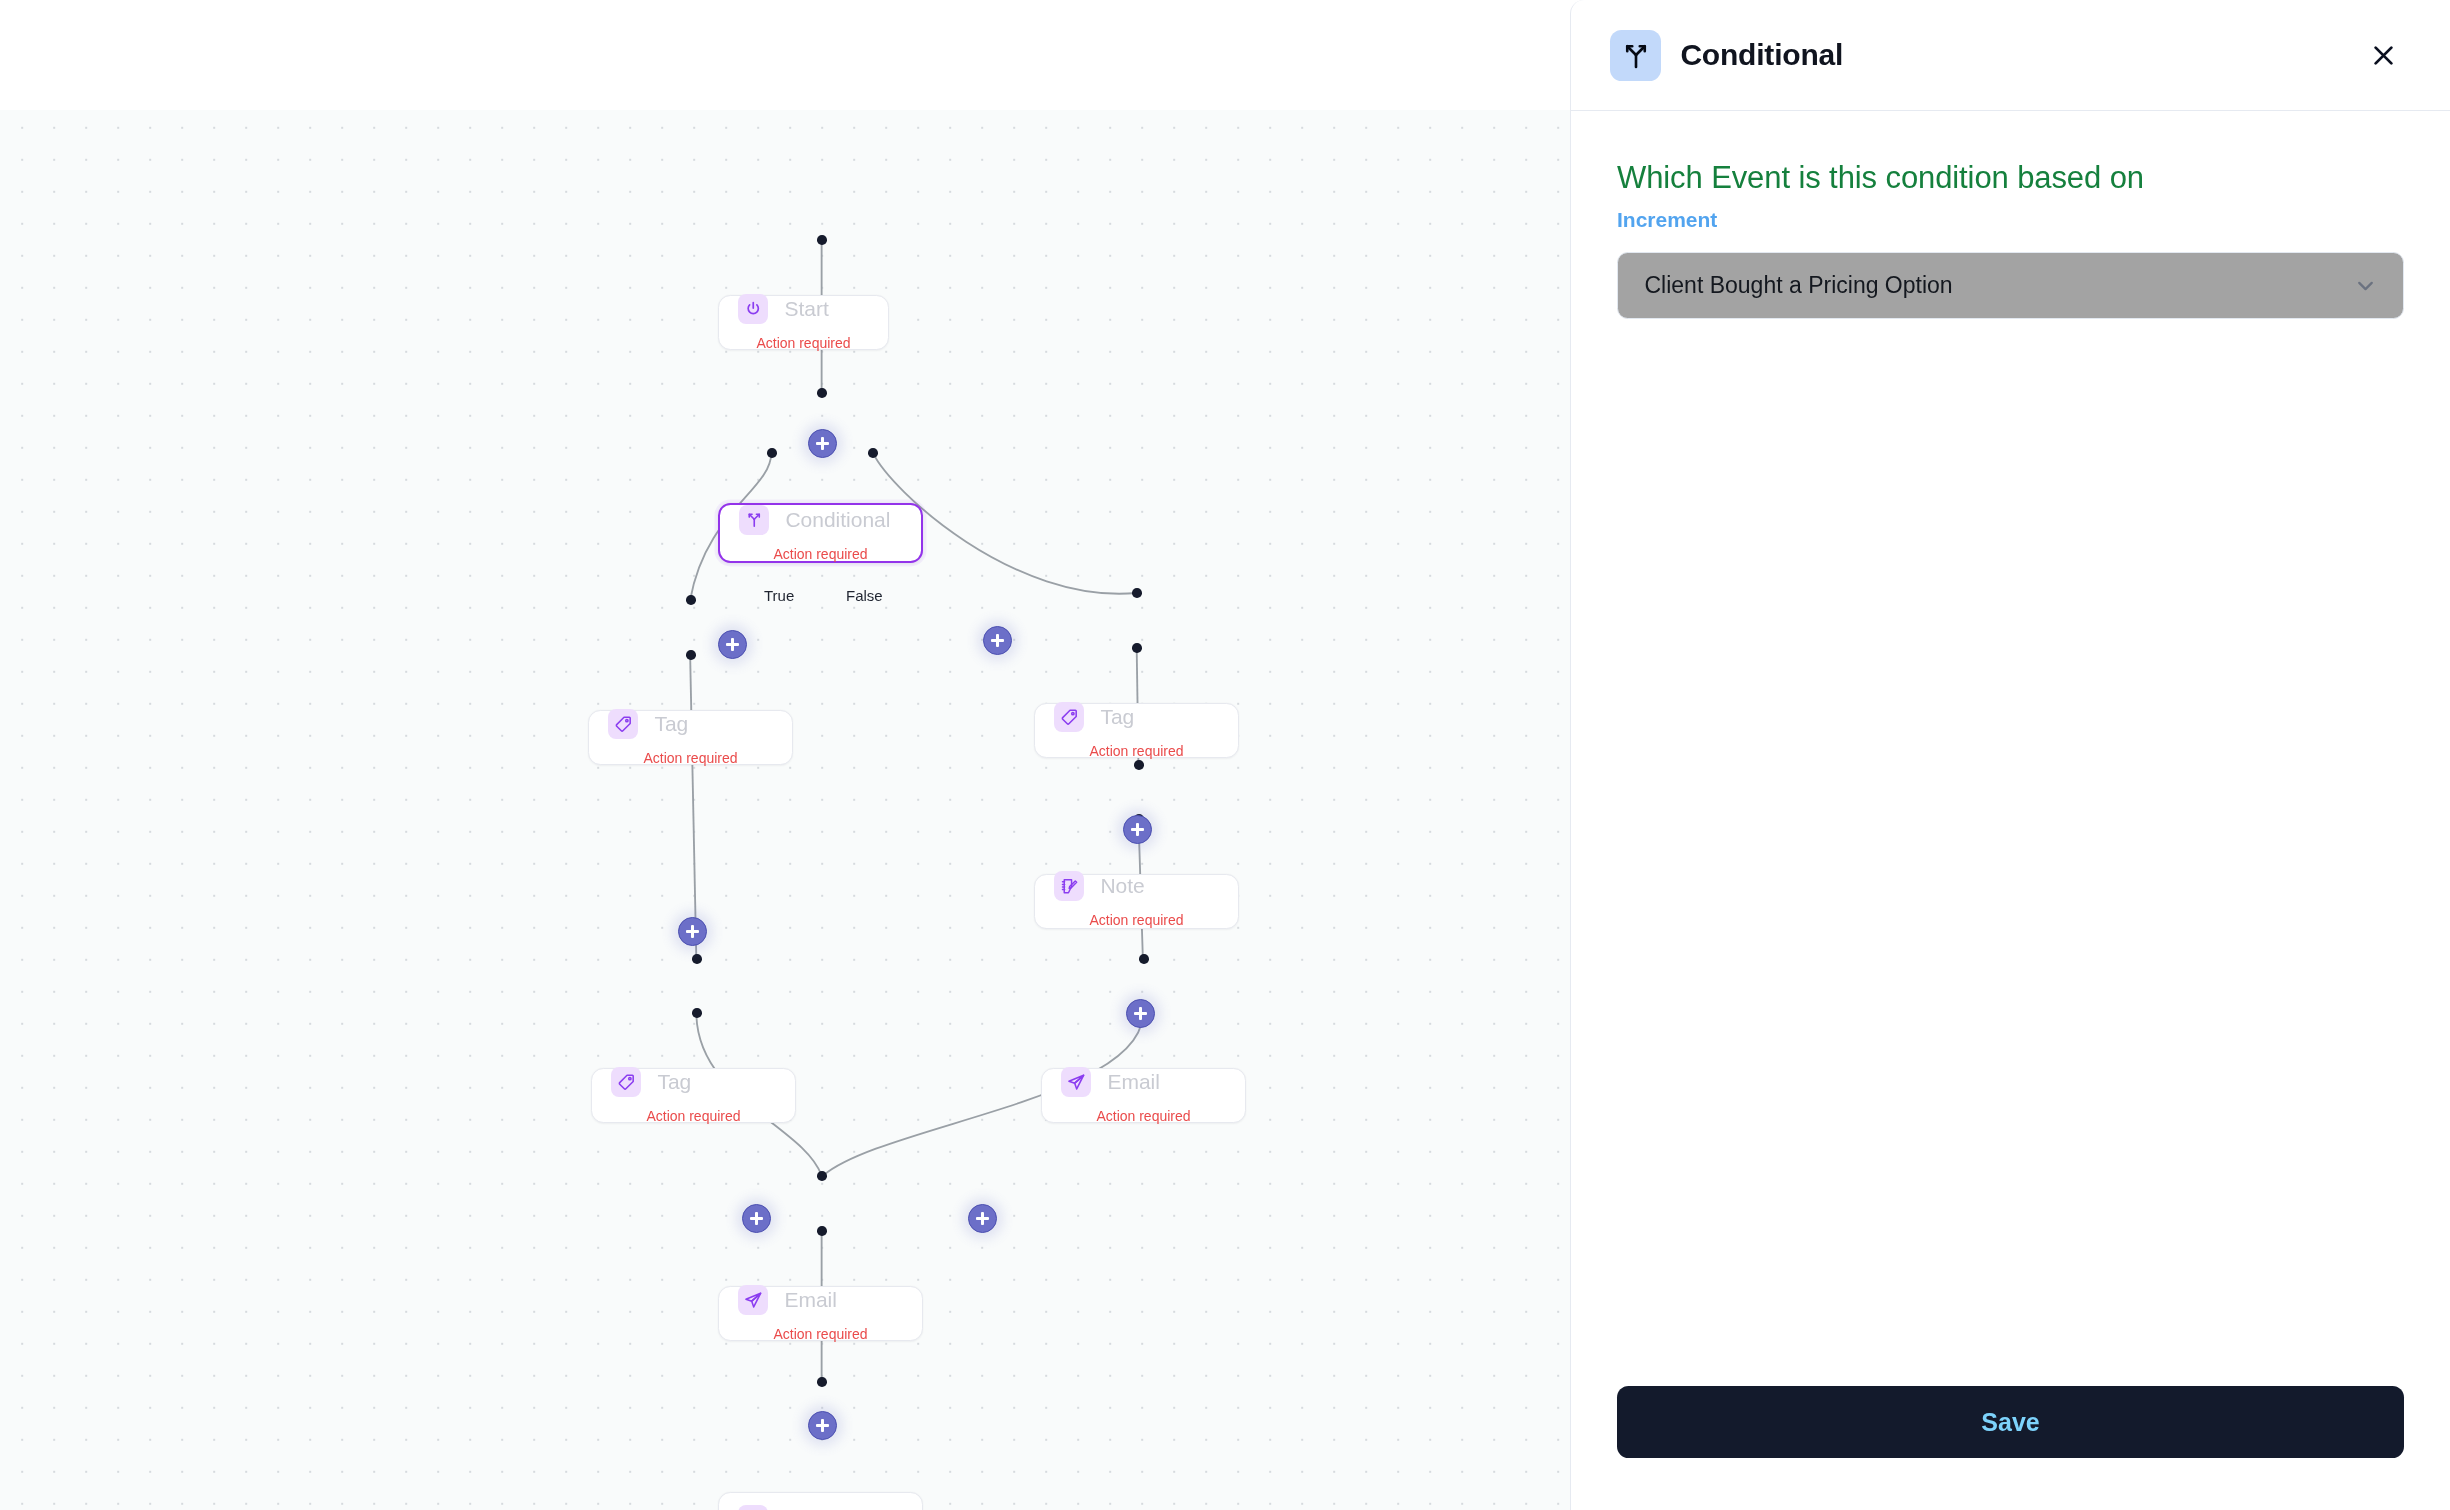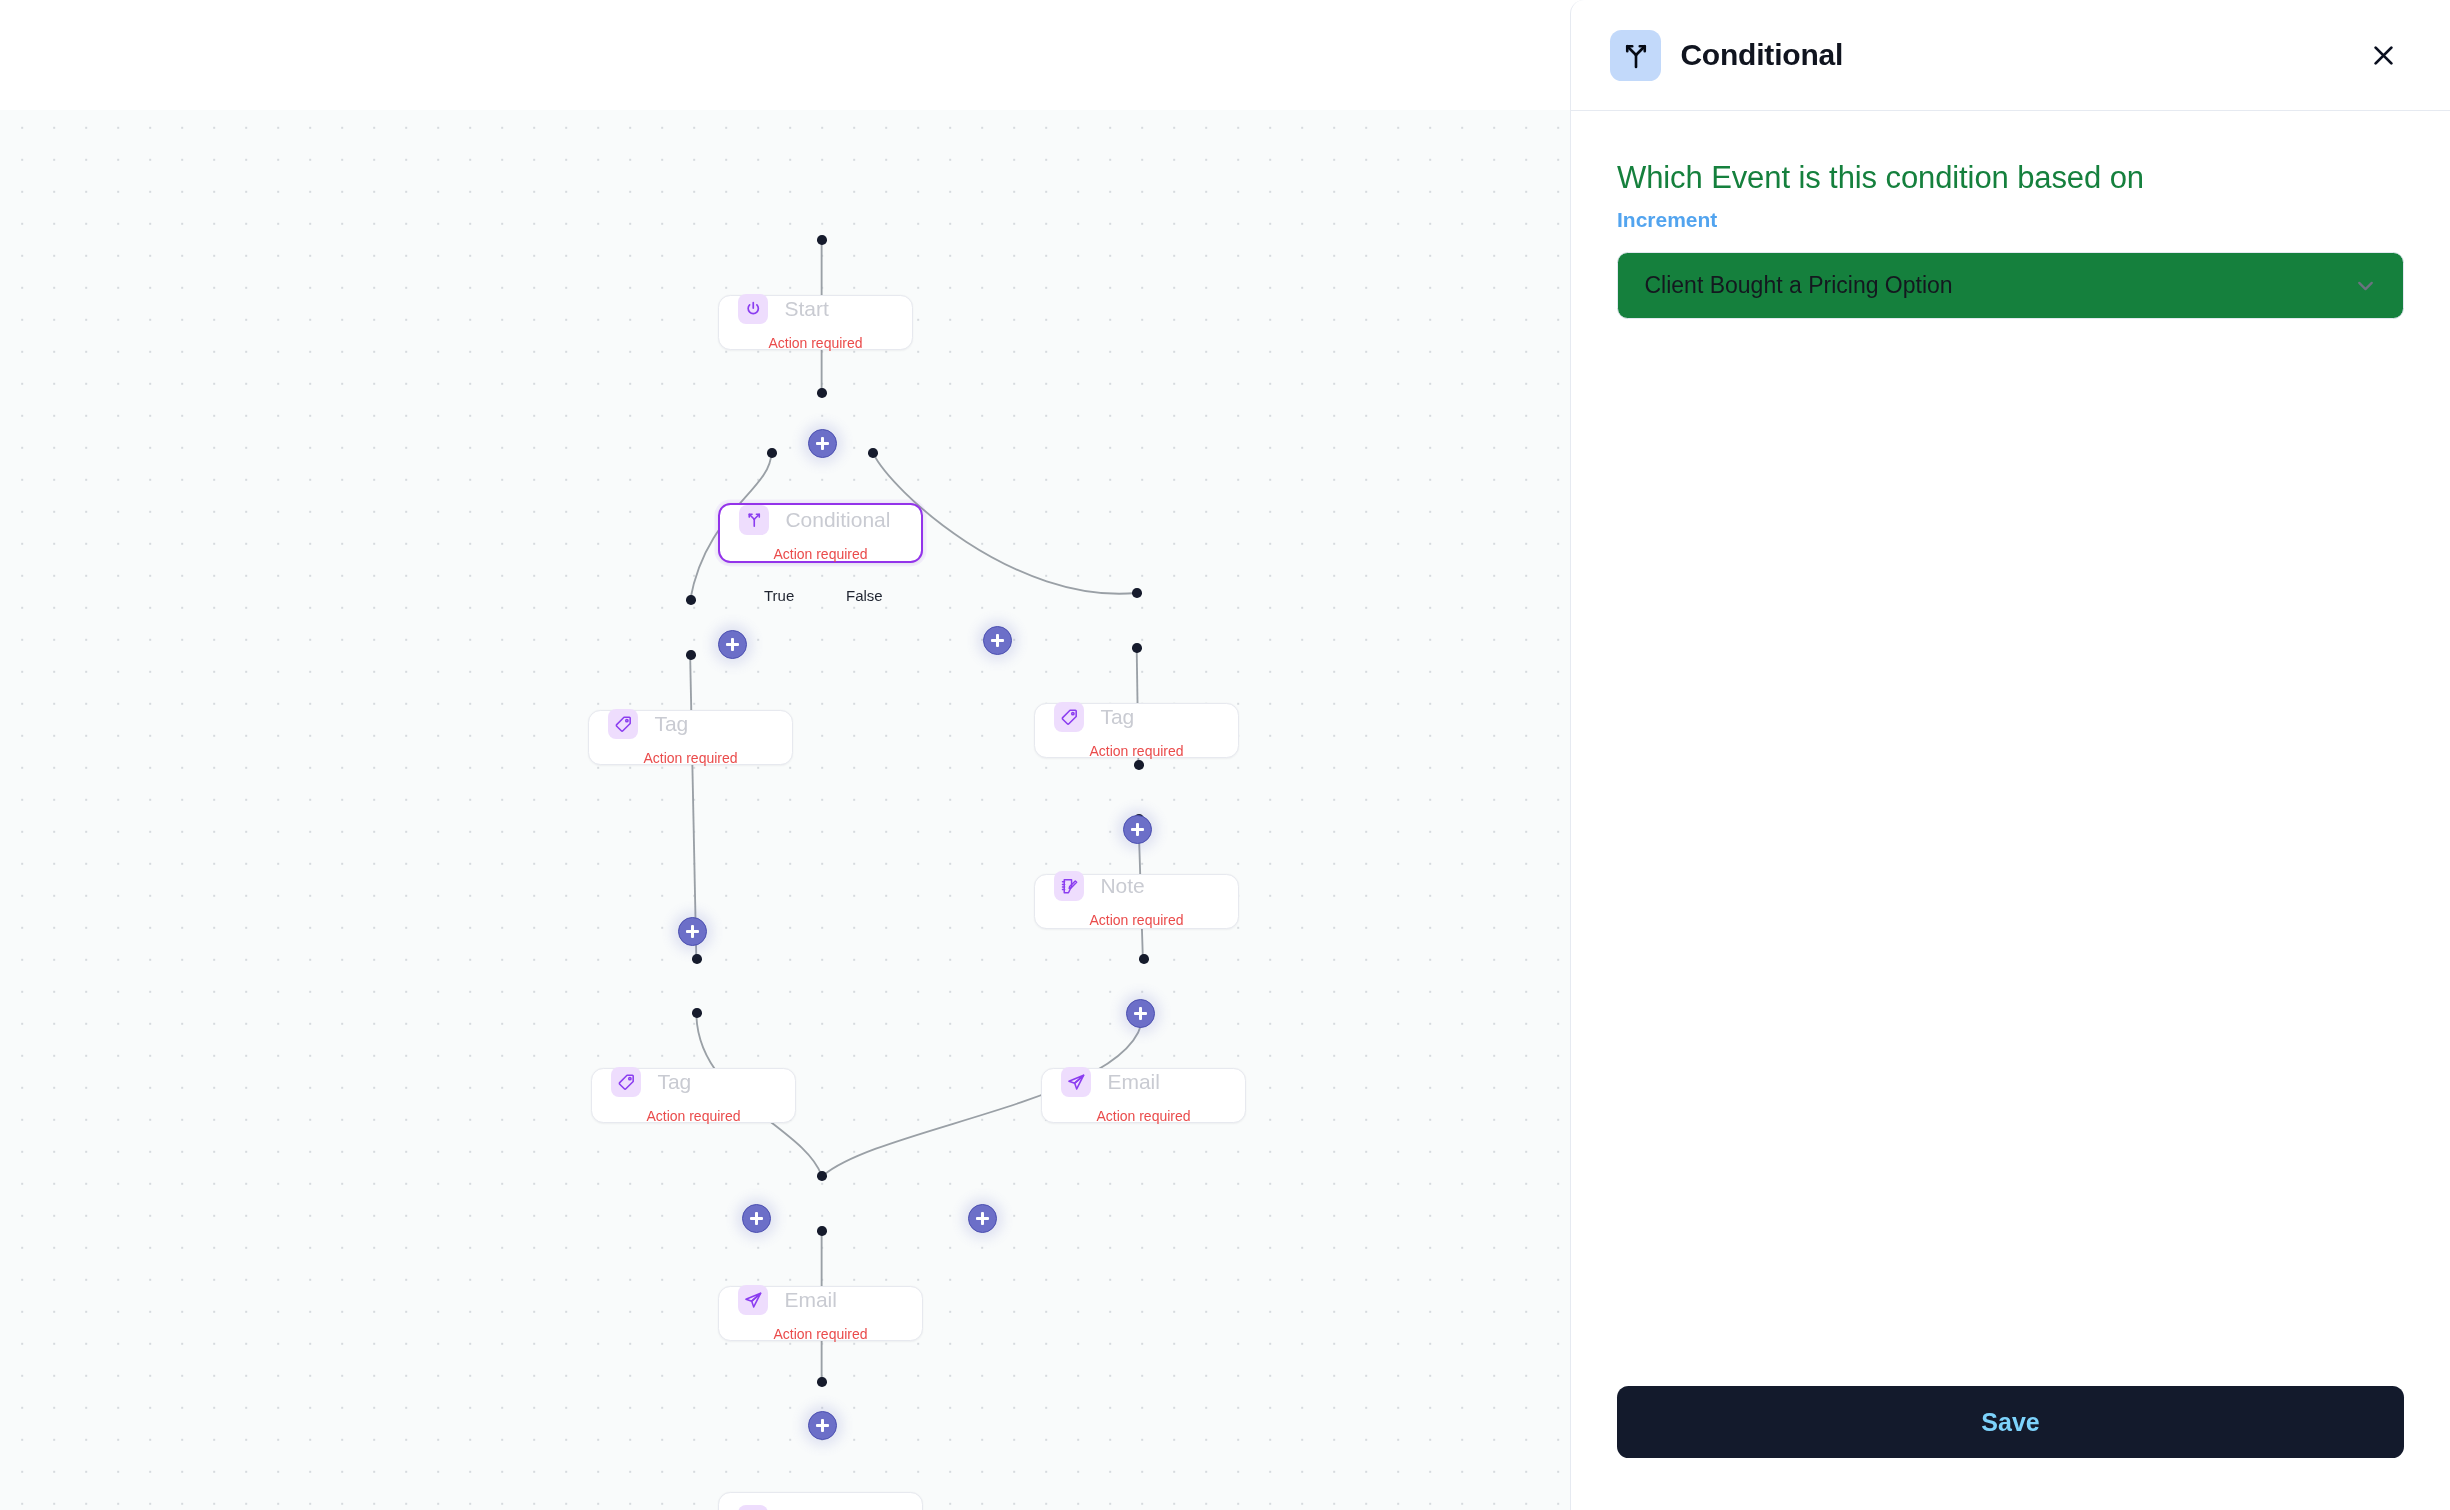--- a/index.html
+++ b/index.html
@@ -142,21 +142,21 @@
   }
   #field-link {
     display: block; margin-top: 12.4px;
     font-size: 21px; color: #52a4ef; font-weight: 600;
     cursor: pointer; text-decoration: none;
   }
   #event-select {
     margin-top: 19.4px;
     height: 67px; width: 100%;
     border: 1.4px solid #e2e8f0; border-radius: 10.6px;
-    background: #15803d;
+    background: #a3a3a3;
     display: flex; align-items: center;
     padding: 0 25px 0 26.5px;
     cursor: pointer;
   }
   #event-select-value { font-size: 23px; color: #14181f; }
   #event-select-chevron { margin-left: auto; width: 25px; height: 25px; display: block; }
 
   #panel-footer { flex: 0 0 auto; padding: 0 46px 53px 46px; }
   #save-button {
     width: 100%; height: 72px;
@@ -211,21 +211,21 @@
       <div class="port" style="left:1134px; top:650px;"></div>
       <div class="port" style="left:1134px; top:704px;"></div>
       <div class="port" style="left:692px;  top:844px;"></div>
       <div class="port" style="left:692px;  top:898px;"></div>
       <div class="port" style="left:1139px; top:844px;"></div>
       <div class="port" style="left:1139px; top:898px;"></div>
       <div class="port" style="left:817px;  top:1061px;"></div>
       <div class="port" style="left:817px;  top:1116px;"></div>
       <div class="port" style="left:817px;  top:1267px;"></div>
 
-      <div class="node" style="left:718px; top:185px; width:195px; height:55px;">
+      <div class="node" style="left:718px; top:185px; width:171px; height:55px;">
         <div class="node-top">
           <span class="node-ico">
             <svg viewBox="0 0 24 24" fill="none" stroke="#8b3df0" stroke-width="2.2" stroke-linecap="round">
               <path d="M12 3.5 V 10.5"></path>
               <path d="M7.3 6.4 A 6.6 6.6 0 1 0 16.7 6.4"></path>
             </svg>
           </span>
           <span class="node-label">Start</span>
         </div>
         <div class="node-sub">Action required</div>

